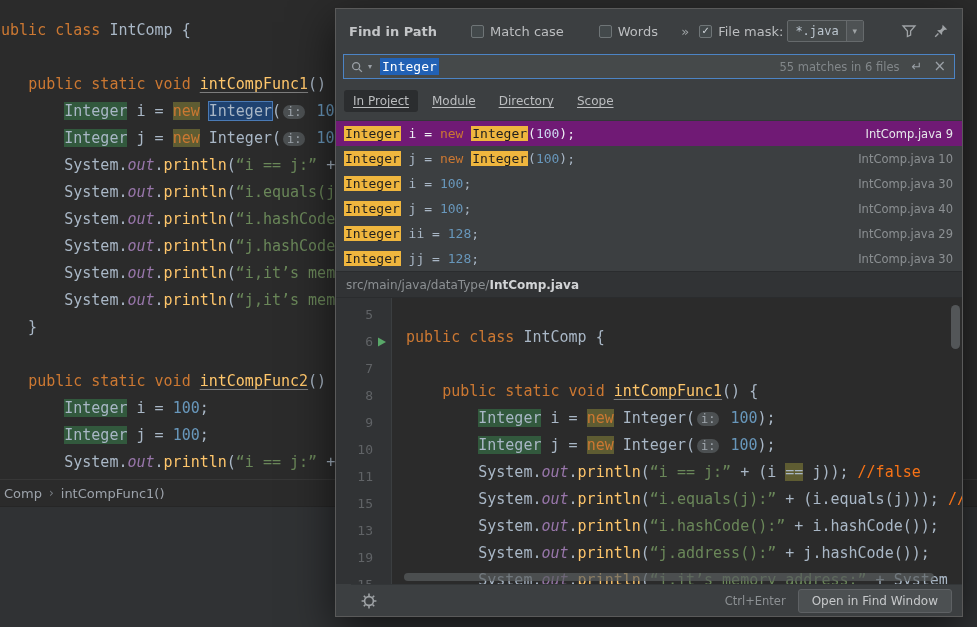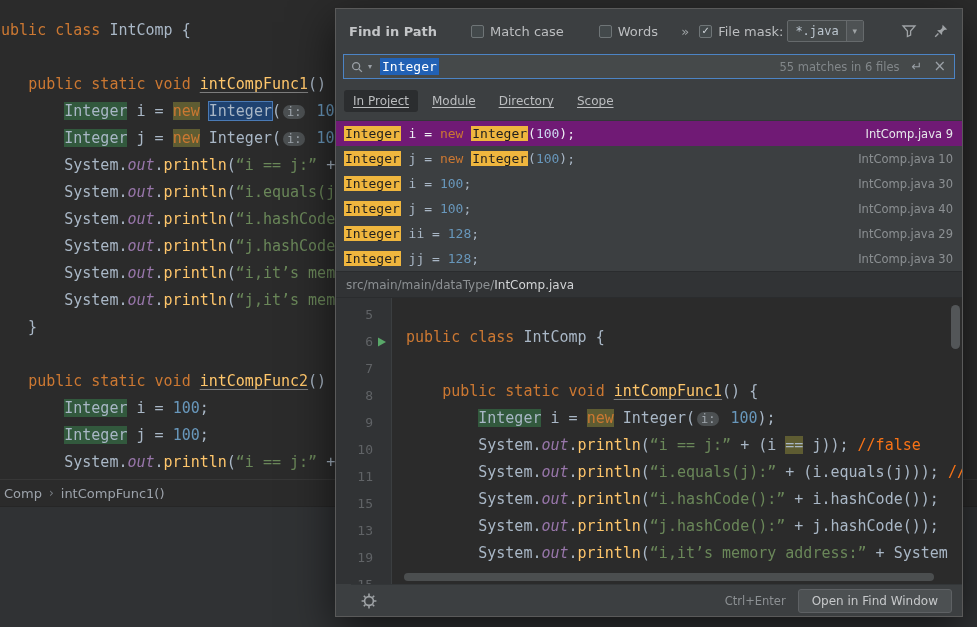--- a/index.html
+++ b/index.html
@@ -74,21 +74,21 @@
   .res-code{white-space:pre;}
   .res-row.sel .pl{color:#eef1f4;}
   .res-row.sel .num{color:#cdd9f0;}
   .res-file{margin-left:auto;font:11.5px "DejaVu Sans",sans-serif;color:#8c9093;white-space:nowrap;}
   .res-row.sel .res-file{color:#e6e8ea;}
   .chip{background:#efb63e;color:#1f1f1f;padding:0 1px;}
 
   .path-bar{height:25px;flex:0 0 auto;background:#313335;border-top:1px solid #2a2c2e;
             border-bottom:1px solid #2a2c2e;display:flex;align-items:center;padding:0 10px;font-size:12px;}
   .path-dir{color:#8c9093;}
-  .path-file{color:#d2d4d6;font-weight:normal;}
+  .path-file{color:#d2d4d6;font-weight:bold;}
 
   .preview{flex:1;display:flex;background:#2b2b2b;overflow:hidden;position:relative;}
   .gutter{width:56px;flex:0 0 auto;background:#313335;border-right:1px solid #3b3e40;padding-top:3px;box-sizing:border-box;}
   .g-row{height:27px;display:flex;align-items:center;justify-content:flex-end;}
   .g-num{color:#606366;font:13px "DejaVu Sans Mono",monospace;}
   .g-run{width:18px;display:flex;align-items:center;justify-content:center;}
   .pv-lines{flex:1;overflow:hidden;padding-top:3px;}
   .pv-line{height:27px;line-height:27px;white-space:pre;font:15px "DejaVu Sans Mono",monospace;
            color:#a9b7c6;padding-left:14px;}
   .v-scroll{position:absolute;right:2px;top:7px;width:9px;height:44px;background:#5a5e60;border-radius:5px;opacity:.85;}
@@ -199,21 +199,21 @@
           <span class="res-code"><span class="chip">Integer</span><span class="pl"> ii = </span><span class="num">128</span><span class="pl">;</span></span>
           <span class="res-file">IntComp.java 29</span>
         </div>
         <div class="res-row">
           <span class="res-code"><span class="chip">Integer</span><span class="pl"> jj = </span><span class="num">128</span><span class="pl">;</span></span>
           <span class="res-file">IntComp.java 30</span>
         </div>
       </div>
 
     <div class="path-bar">
-      <span class="path-dir">src/main/main/dataType/</span>
+      <span class="path-dir">src/main/java/dataType/</span>
         <span class="path-file">IntComp.java</span>
     </div>
 
     <div class="preview">
       <div class="gutter" id="pv-gutter">
           <div class="g-row">
             <span class="g-num">5</span>
             <span class="g-run"></span>
           </div>
           <div class="g-row">
@@ -260,24 +260,25 @@
             <span class="g-num">15</span>
             <span class="g-run"></span>
           </div>
         </div>
       <div class="pv-lines" id="pv-lines">
           <div class="pv-line"></div>
           <div class="pv-line"><span class="kw">public</span><span class="pl"> </span><span class="kw">class</span><span class="pl"> IntComp {</span></div>
           <div class="pv-line"></div>
           <div class="pv-line"><span class="pl">    </span><span class="kw">public</span><span class="pl"> </span><span class="kw">static</span><span class="pl"> </span><span class="kw">void</span><span class="pl"> </span><span class="mth u">intCompFunc1</span><span class="pl">() {</span></div>
           <div class="pv-line"><span class="pl">        </span><span class="cls hlg">Integer</span><span class="pl"> i = </span><span class="kw hlo">new</span><span class="pl"> Integer(</span><span class="hint">i:</span><span class="pl"> </span><span class="num">100</span><span class="pl">);</span></div>
+          <div class="pv-line"><span class="pl">        </span><span class="cls hlg">Integer</span><span class="pl"> j = </span><span class="kw hlo">new</span><span class="pl"> Integer(</span><span class="hint">i:</span><span class="pl"> </span><span class="num">100</span><span class="pl">);</span></div>
           <div class="pv-line"><span class="pl">        System.</span><span class="fld">out</span><span class="pl">.</span><span class="mth">println</span><span class="pl">(</span><span class="str">“i == j:”</span><span class="pl"> + (i </span><span class="pl hlo">==</span><span class="pl"> j)); </span><span class="cmt">//false</span></div>
           <div class="pv-line"><span class="pl">        System.</span><span class="fld">out</span><span class="pl">.</span><span class="mth">println</span><span class="pl">(</span><span class="str">“i.equals(j):”</span><span class="pl"> + (i.equals(j))); </span><span class="cmt">//false</span></div>
           <div class="pv-line"><span class="pl">        System.</span><span class="fld">out</span><span class="pl">.</span><span class="mth">println</span><span class="pl">(</span><span class="str">“i.hashCode():”</span><span class="pl"> + i.hashCode());</span></div>
-          <div class="pv-line"><span class="pl">        System.</span><span class="fld">out</span><span class="pl">.</span><span class="mth">println</span><span class="pl">(</span><span class="str">“j.hashCode():”</span><span class="pl"> + j.hashCode());</span></div>
+          <div class="pv-line"><span class="pl">        System.</span><span class="fld">out</span><span class="pl">.</span><span class="mth">println</span><span class="pl">(</span><span class="str">“j.address():”</span><span class="pl"> + j.hashCode());</span></div>
           <div class="pv-line"><span class="pl">        System.</span><span class="fld">out</span><span class="pl">.</span><span class="mth">println</span><span class="pl">(</span><span class="str">“i,it’s memory address:”</span><span class="pl"> + System</span></div>
         </div>
       <div class="v-scroll"></div>
       <div class="h-scroll"></div>
     </div>
 
     <div class="dlg-footer">
       <svg width="16" height="16" viewBox="0 0 16 16">
         <circle cx="8" cy="8" r="4.4" fill="none" stroke="#9fa3a6" stroke-width="1.6"></circle>
         <g stroke="#9fa3a6" stroke-width="1.6">

